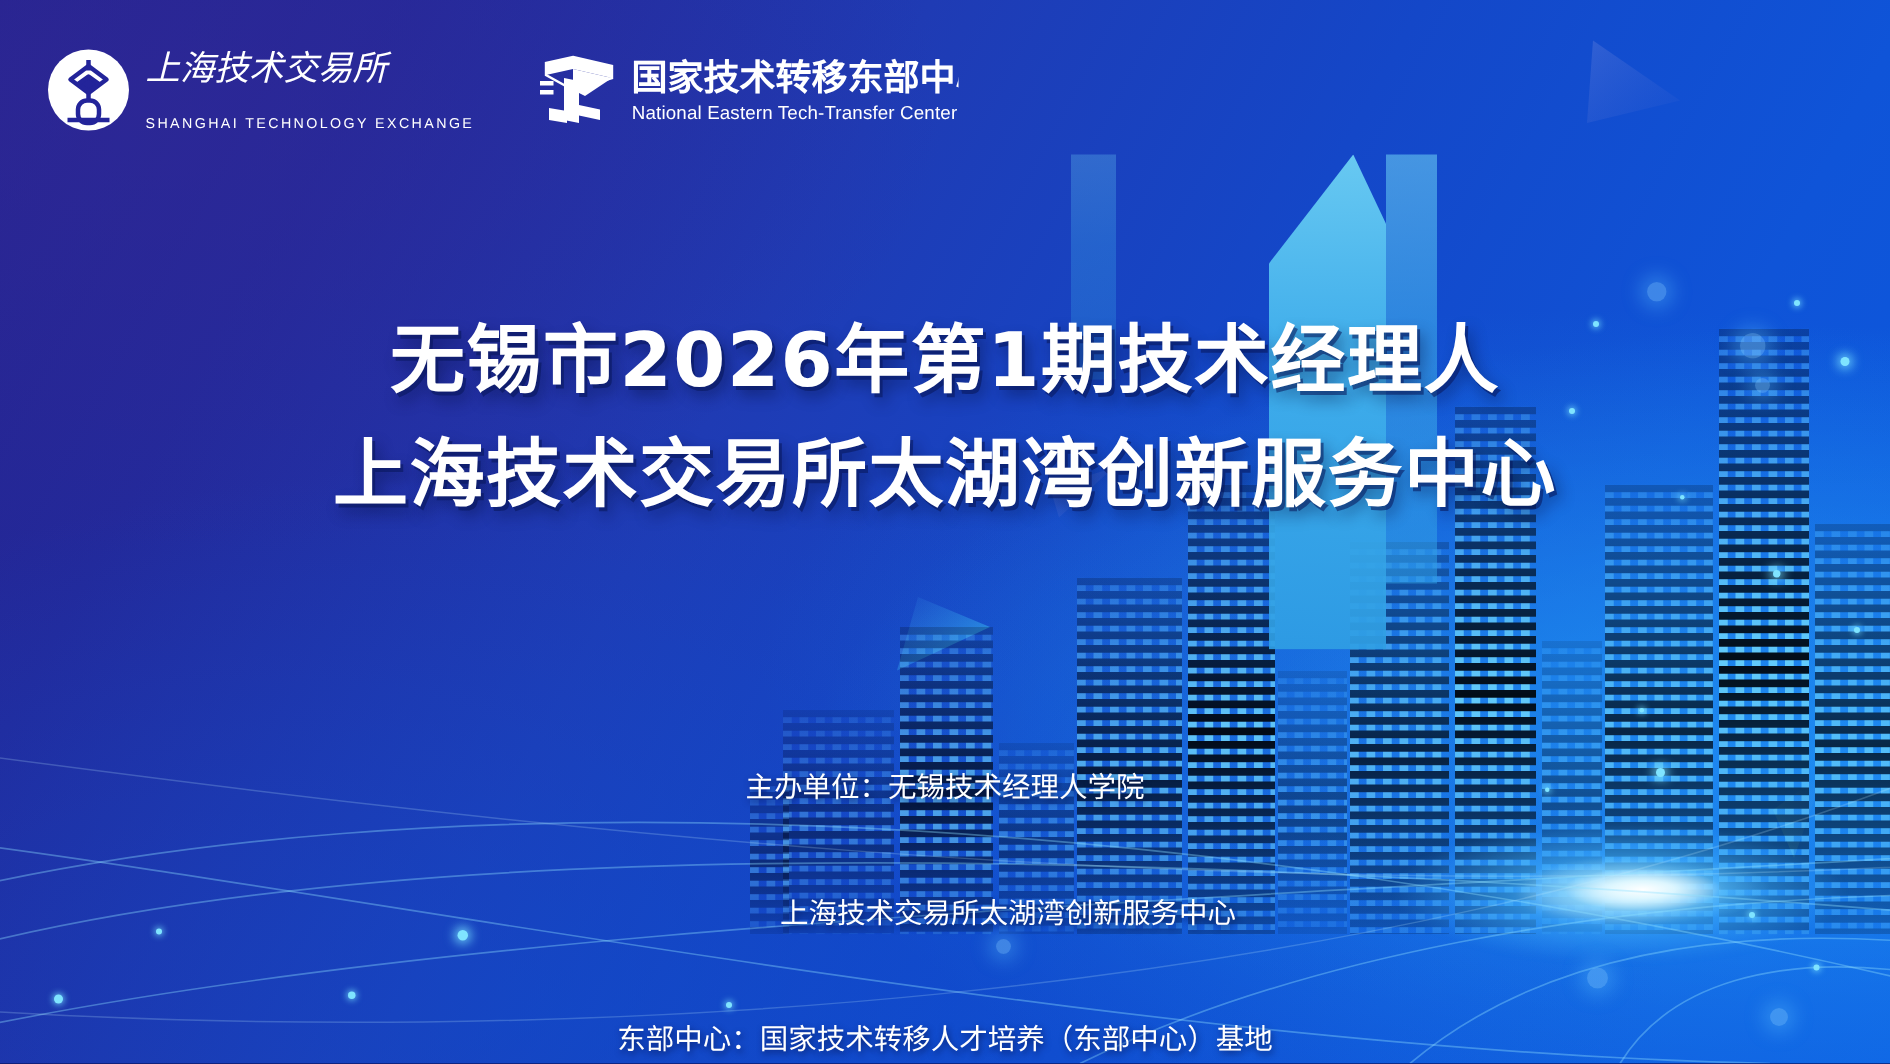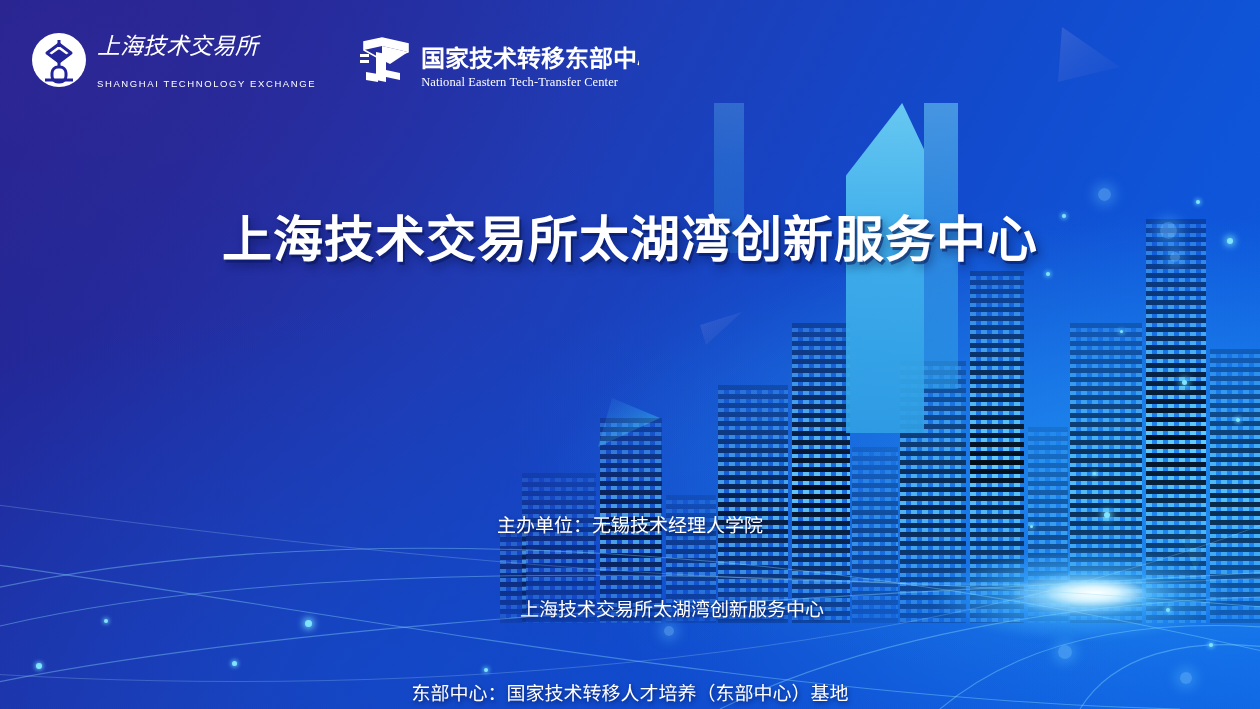--- a/index.html
+++ b/index.html
@@ -76,29 +76,29 @@
   .arcs svg{width:100%;height:100%;display:block;}
 
   
   .dot{position:absolute;border-radius:50%;background:#7fe4ff;
        box-shadow:0 0 7px 2px rgba(120,225,255,.9);}
   .dot.sm{box-shadow:0 0 4px 1px rgba(120,225,255,.75);}
   .dot.soft{background:rgba(120,200,255,.45);box-shadow:0 0 12px 5px rgba(90,190,255,.35);}
 
   
   .logobar{position:absolute;left:30px;top:30px;display:flex;align-items:center;gap:20px;}
-  .logo{display:flex;align-items:flex-end;gap:9px;}
+  .logo{display:flex;align-items:center;gap:9px;}
   .mark{flex:0 0 auto;display:block;}
   .logo-text{display:flex;flex-direction:column;justify-content:center;}
   .logo-cn{display:block;}
   .logo-en{
     color:#ffffff;font-size:9.5px;letter-spacing:1.6px;white-space:nowrap;
     font-family:"Liberation Sans","DejaVu Sans",sans-serif;margin-top:19px;
   }
-  .logo-en.wide{font-size:12.5px;letter-spacing:.1px;font-weight:500;margin-top:2px;font-family:Liberation Serif, serif;}
+  .logo-en.wide{font-size:12.5px;letter-spacing:.1px;font-weight:500;margin-top:2px;}
 
   
   .title{
     position:absolute;left:0;right:0;top:168px;text-align:center;
     color:#ffffff;
     font-family:"DejaVu Sans","Liberation Sans",sans-serif;
     font-weight:700;
     font-size:50px;
     line-height:76px;
     letter-spacing:1px;
@@ -258,20 +258,21 @@
         <svg class="logo-cn" width="218" height="28" viewBox="0 0 218 28" xmlns="http://www.w3.org/2000/svg">
           <text x="0" y="22" fill="#ffffff" font-size="24" font-family="DejaVu Sans, Liberation Sans, sans-serif" font-weight="700" letter-spacing="0">国家技术转移东部中心</text>
         </svg>
         <span class="logo-en wide">National Eastern Tech-Transfer Center</span>
       </div>
     </div>
 
   </div>
 
   <h1 class="title">
+    <span class="ln">无锡市2026年第1期技术经理人</span>
     <span class="ln">上海技术交易所太湖湾创新服务中心</span>
   </h1>
 
   <div class="credits">
     <span class="ln">主办单位：无锡技术经理人学院</span>
     <span class="ln indent">上海技术交易所太湖湾创新服务中心</span>
     <span class="ln">东部中心：国家技术转移人才培养（东部中心）基地</span>
   </div>
 
 </div>

